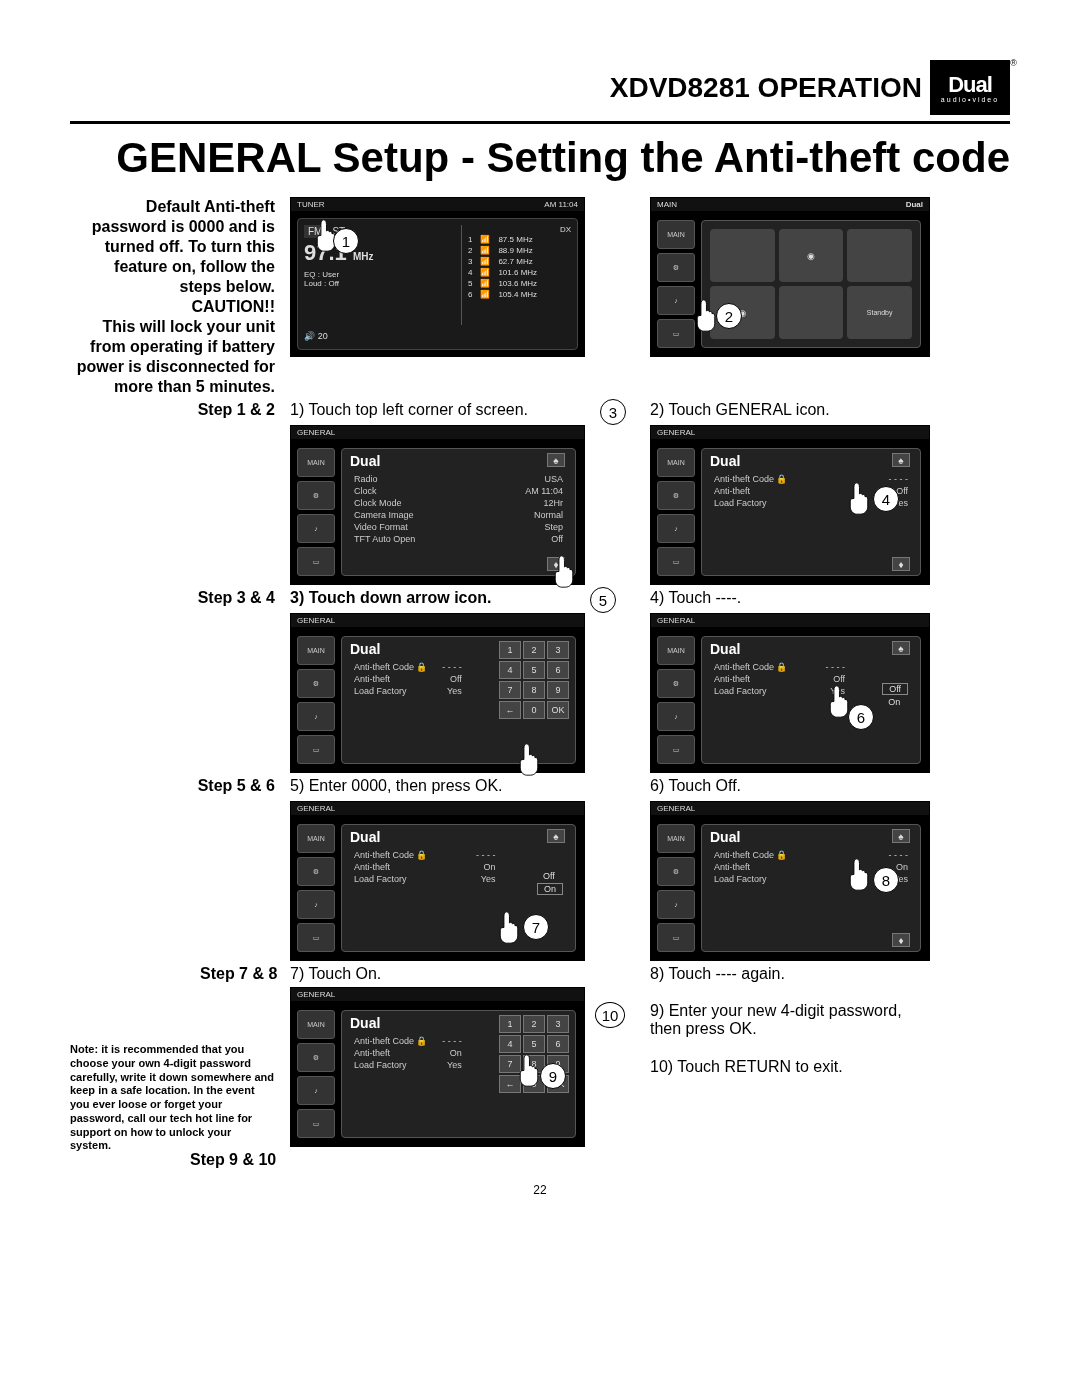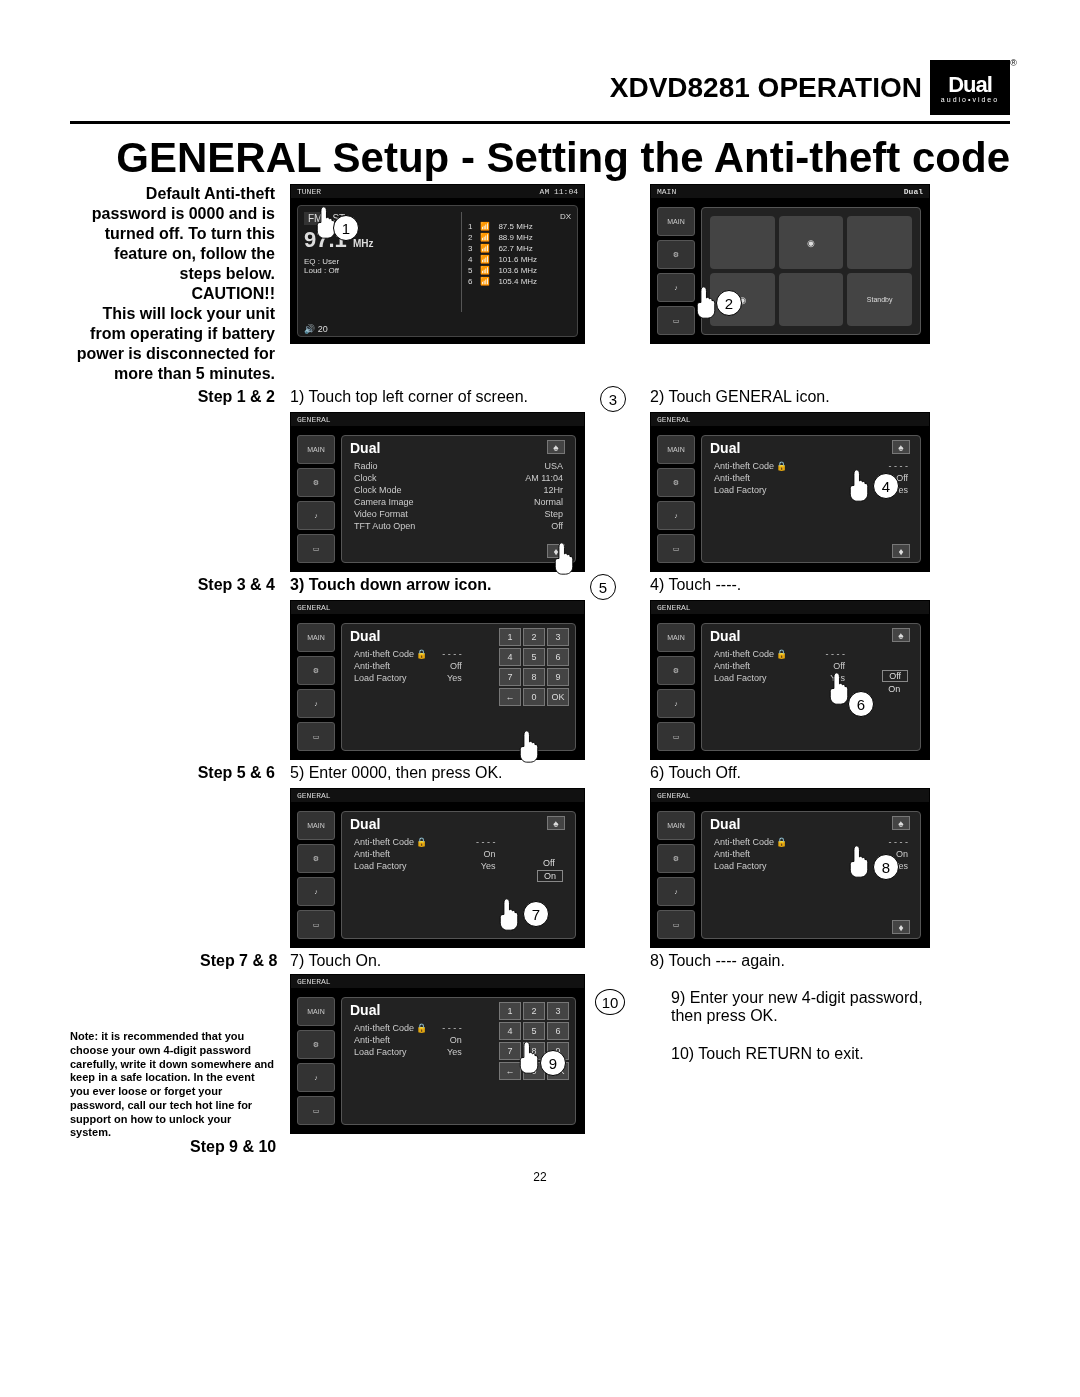--- a/index.html
+++ b/index.html
@@ -27,21 +27,21 @@
     border: 1px solid #000;
     position: relative;
   }
   .brand-logo .brand-text { font-size: 22px; font-weight: bold; letter-spacing: -1px;}
   .brand-logo .brand-sub { font-size: 7px; letter-spacing: 2px; margin-top: -2px;}
   .brand-logo::after { content:"®"; position:absolute; top:-3px; right:-8px; font-size:9px; color:#000;}
   hr.thick { border: none; border-top: 3px solid #000; margin-bottom: 10px; }
   h1.main-title {
     font-size: 42px; font-weight: bold;
     text-align: right;
-    margin-bottom: 2px;
+    margin-bottom: 15px;
   }
   .content-grid {
     display: grid;
     grid-template-columns: 205px 295px 35px 280px;
     column-gap: 15px;
     row-gap: 4px;
     align-items: start;
   }
   .left-text { font-weight: bold; font-size: 16px; text-align: right; line-height: 1.25; }
   .step-label { font-weight: bold; font-size: 16px; text-align: right; align-self: end; padding-bottom:2px;}
@@ -49,21 +49,21 @@
   .note-text { font-weight: bold; font-size: 11px; text-align: left; line-height: 1.25; grid-column: 1; }
   .screen {
     background: #000; color: #ddd;
     border: 1px solid #000;
     position: relative;
     height: 160px;
     font-size: 9px;
   }
   .screen .topbar {
     display:flex; justify-content:space-between;
-    padding: 2px 6px; background:#111; font-size:8px;font-family:Liberation Mono, monospace;
+    padding: 2px 6px; background:#111; font-size:8px;
   }
   .screen .inner {
     position:absolute; left:50px; right:8px; top:22px; bottom:8px;
     background:#222; border:1px solid #555; border-radius:4px;
     padding:4px;
   }
   .screen .leftpanel {
     position:absolute; left:6px; top:22px; bottom:8px; width:38px;
     display:flex; flex-direction:column; gap:4px;
   }
@@ -173,21 +173,21 @@
               <span>📶</span>
               <span>103.6 MHz</span>
             </div>
             <div style="display: flex; gap: 8px; padding: 1px 0px;">
               <span>6</span>
               <span>📶</span>
               <span>105.4 MHz</span>
             </div>
           </div>
       </div>
-      <div style="position:absolute;bottom:2px;left:6px;font-size:9px;text-align:center;">
+      <div style="position:absolute;bottom:8px;left:6px;font-size:9px;text-align:center;">
         <span>🔊</span>
         <span>20</span>
       </div>
     </div>
     <div class="hand" style="top:20px;left:20px;"><svg viewBox="0 0 25 38">
           <use href="#hand-shape"></use>
         </svg></div>
     <div class="callout" style="top:30px;left:42px;">1</div>
   </div>
 
@@ -537,21 +537,21 @@
         </div>
     </div>
     <div class="hand" style="top:65px;right:40px;"><svg viewBox="0 0 25 38">
           <use href="#hand-shape"></use>
         </svg></div>
     <div class="callout" style="top:75px;right:18px;">9</div>
   </div>
   <div style="grid-column:3;grid-row:9;position:relative;">
     <div class="callout" style="top:15px;left:-5px;width:30px;">10</div>
   </div>
-  <div style="grid-column:4;grid-row:9;margin-left:21px;">
+  <div style="grid-column:4;grid-row:9;">
     <div class="caption" style="margin-top:15px;">9) Enter your new 4-digit password, then press OK.</div>
     <div class="caption" style="margin-top:20px;">10) Touch RETURN to exit.</div>
   </div>
 
   <div class="step-label" style="grid-column:2;grid-row:10;text-align:left;">
     <span style="position:absolute;margin-left:-100px;">Step 9 &amp; 10</span>
   </div>
 
 </div>
 

